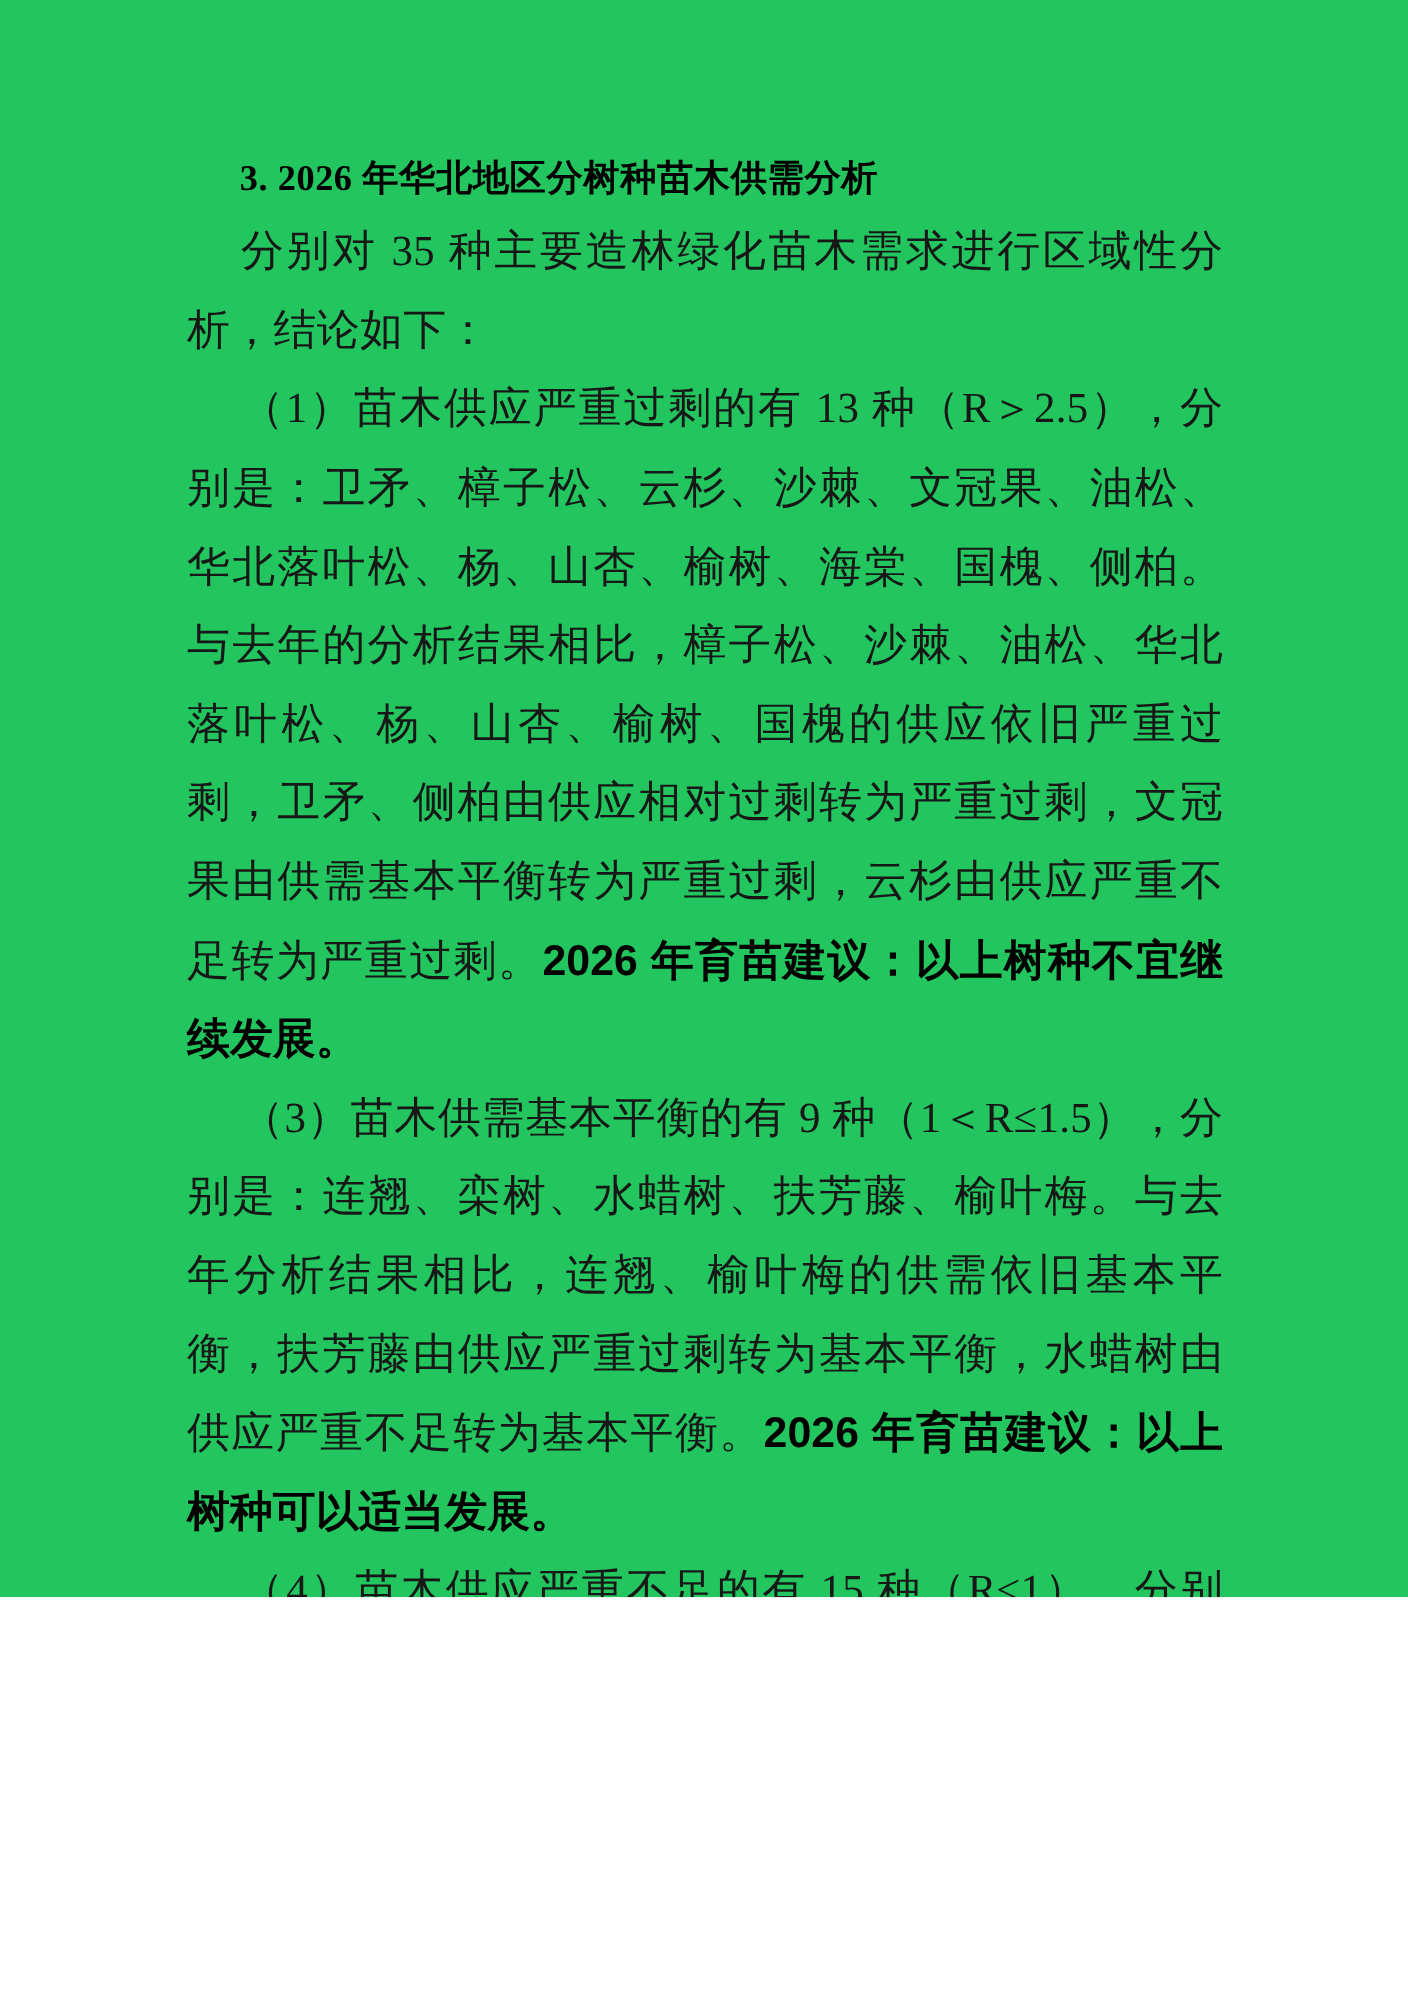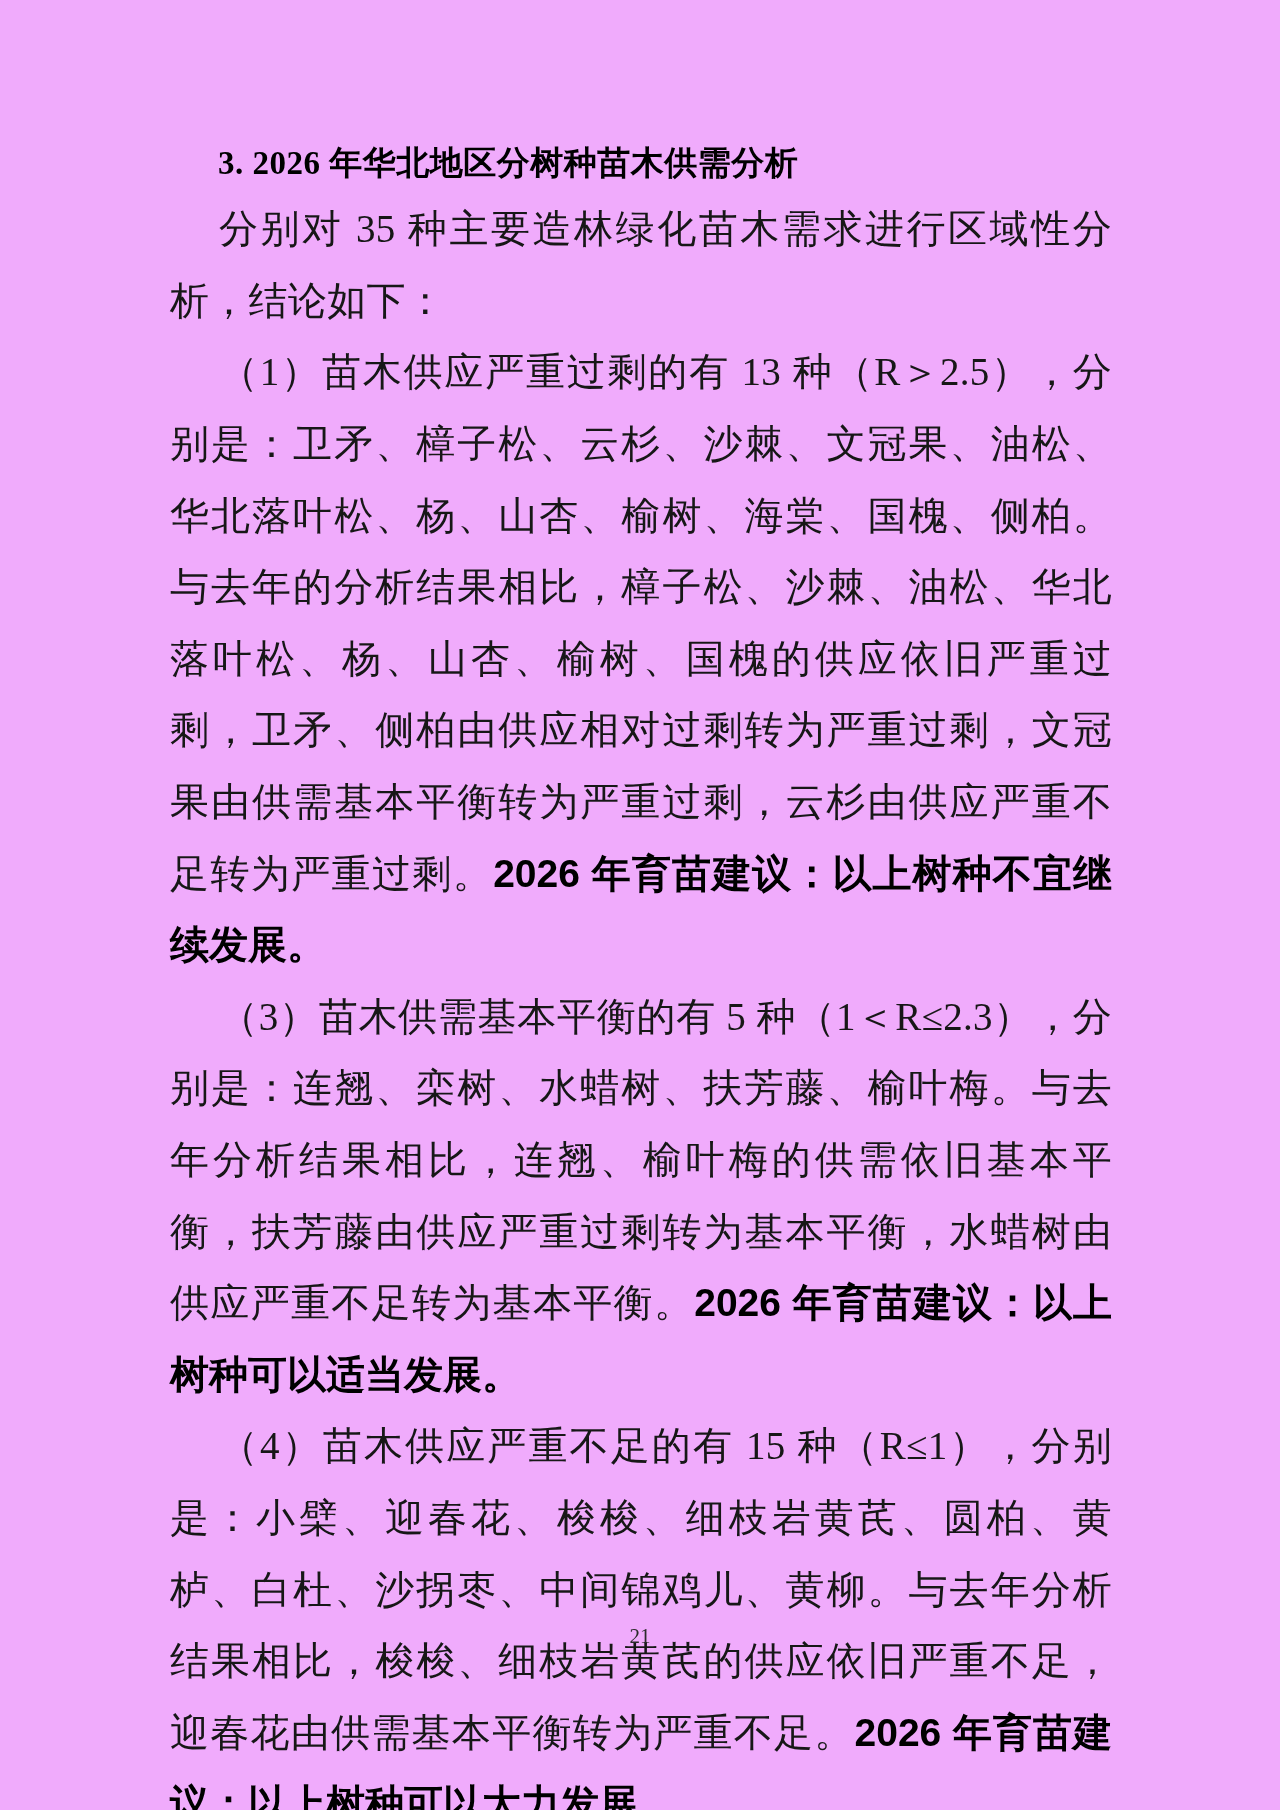--- a/index.html
+++ b/index.html
@@ -3,23 +3,23 @@
 <meta charset="utf-8">
 <style>
   html, body {
     margin: 0;
     padding: 0;
     background: #ffffff;
   }
   .page {
     position: relative;
     width: 1280px;
-    height: 1810px;
+    height: 1452px;
     margin: 0 auto;
-    background: #f0abfc;
+    background: #22c55e;
     box-sizing: border-box;
     padding: 143px 168px 0 170px;
     color: #171717;
     font-family: "Liberation Serif", serif;
     overflow: hidden;
   }
   .doc-title {
     margin: 0 0 9px 48px;
     font-size: 33px;
     line-height: 1.25;
@@ -66,21 +66,21 @@
   <p class="para">
     <span class="seg-normal">分别对 35 种主要造林绿化苗木需求进行区域性分析，结论如下：</span>
   </p>
 
   <p class="para">
     <span class="seg-normal">（1）苗木供应严重过剩的有 13 种（R＞2.5），分别是：卫矛、樟子松、云杉、沙棘、文冠果、油松、华北落叶松、杨、山杏、榆树、海棠、国槐、侧柏。与去年的分析结果相比，樟子松、沙棘、油松、华北落叶松、杨、山杏、榆树、国槐的供应依旧严重过剩，卫矛、侧柏由供应相对过剩转为严重过剩，文冠果由供需基本平衡转为严重过剩，云杉由供应严重不足转为严重过剩。</span><span class="seg-hei">2026 年育苗建议：以上树种不宜继续发展。</span>
   </p>
 
 
   <p class="para">
-    <span class="seg-normal">（3）苗木供需基本平衡的有 5 种（1＜R≤2.3），分别是：连翘、栾树、水蜡树、扶芳藤、榆叶梅。与去年分析结果相比，连翘、榆叶梅的供需依旧基本平衡，扶芳藤由供应严重过剩转为基本平衡，水蜡树由供应严重不足转为基本平衡。</span><span class="seg-hei">2026 年育苗建议：以上树种可以适当发展。</span>
+    <span class="seg-normal">（3）苗木供需基本平衡的有 9 种（1＜R≤1.5），分别是：连翘、栾树、水蜡树、扶芳藤、榆叶梅。与去年分析结果相比，连翘、榆叶梅的供需依旧基本平衡，扶芳藤由供应严重过剩转为基本平衡，水蜡树由供应严重不足转为基本平衡。</span><span class="seg-hei">2026 年育苗建议：以上树种可以适当发展。</span>
   </p>
 
   <p class="para">
     <span class="seg-normal">（4）苗木供应严重不足的有 15 种（R≤1），分别是：小檗、迎春花、梭梭、细枝岩黄芪、圆柏、黄栌、白杜、沙拐枣、中间锦鸡儿、黄柳。与去年分析结果相比，梭梭、细枝岩黄芪的供应依旧严重不足，迎春花由供需基本平衡转为严重不足。</span><span class="seg-hei">2026 年育苗建议：以上树种可以大力发展。</span>
   </p>
 
   <div class="page-number">21</div>
 
 </div>
 

